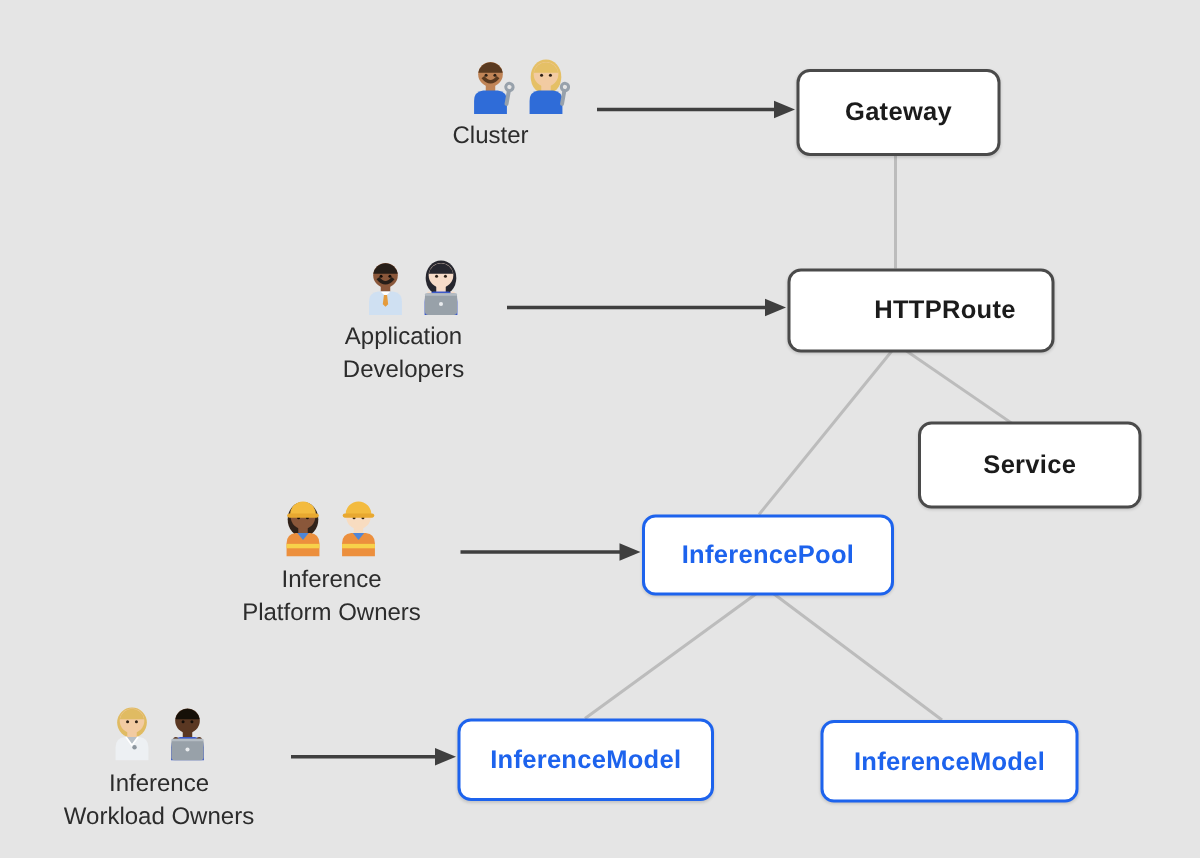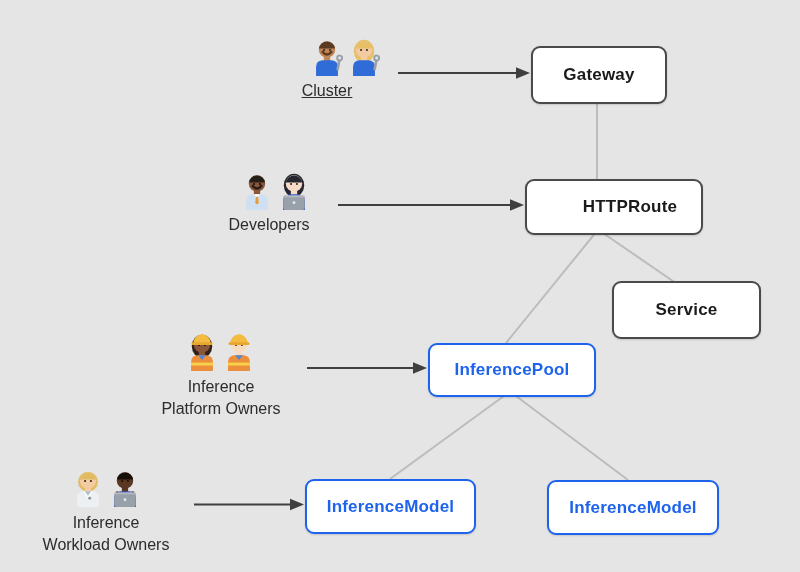--- a/index.html
+++ b/index.html
@@ -91,21 +91,21 @@
             <path d="M8.3 11.8 A7.8 7.8 0 0 1 23.7 11.8 Z" fill="#e5c066"></path>
             <circle cx="13.2" cy="13.4" r="0.95" fill="#2d2016"></circle>
             <circle cx="18.8" cy="13.4" r="0.95" fill="#2d2016"></circle>
             <g transform="rotate(10 27 26)">
               <circle cx="27.1" cy="20.8" r="2.3" fill="none" stroke="#97a1ab" stroke-width="1.9"></circle>
               <rect x="25.9" y="22.4" width="2.5" height="10.5" rx="1.2" fill="#97a1ab"></rect>
             </g>
           </svg>
         </span>
       </div>
-      <div class="persona-label" style="left: 217px; top: 80px; text-decoration: underline;">
+      <div class="persona-label" style="left: 217px; top: 80px;">
         <div>Cluster</div>
       </div>
       <div class="persona-emojis" style="left: 240px; top: 170px;">
         <span>
           <svg viewBox="0 0 32 38" width="34" height="40" xmlns="http://www.w3.org/2000/svg">
             <rect x="13" y="17" width="6" height="8" fill="#8a573a"></rect>
             <path d="M5.6 38 L5.6 29.6 Q5.6 23.8 11.4 23.1 L20.6 23.1 Q26.4 23.8 26.4 29.6 L26.4 38 Z" fill="#cfe0f2"></path>
             <path d="M12.8 23.1 L16 26.2 L19.2 23.1 Z" fill="#ffffff"></path>
             <path d="M15 25.4 L17 25.4 L17.7 31.2 L16 32.8 L14.3 31.2 Z" fill="#e59b3c"></path>
             <circle cx="16" cy="12.8" r="7.8" fill="#8a573a"></circle>
@@ -126,20 +126,21 @@
             <rect x="5.8" y="24.2" width="20.4" height="1.6" rx="0.8" fill="#b4bcc3"></rect>
             <circle cx="16" cy="31" r="1.3" fill="#e9ebee"></circle>
             <circle cx="16" cy="12.8" r="7.8" fill="#f6dbc8"></circle>
             <path d="M8.3 11.8 A7.8 7.8 0 0 1 23.7 11.8 Z" fill="#26262e"></path>
             <circle cx="13.2" cy="13.4" r="0.95" fill="#2d2016"></circle>
             <circle cx="18.8" cy="13.4" r="0.95" fill="#2d2016"></circle>
           </svg>
         </span>
       </div>
       <div class="persona-label" style="left: 159px; top: 214px;">
+        <div>Application</div>
         <div>Developers</div>
       </div>
       <div class="persona-emojis" style="left: 185px; top: 331px;">
         <span>
           <svg viewBox="0 0 32 38" width="34" height="40" xmlns="http://www.w3.org/2000/svg">
             <ellipse cx="16" cy="14.5" rx="9.7" ry="11" fill="#30221a"></ellipse>
             <rect x="13" y="17" width="6" height="8" fill="#8a573a"></rect>
             <path d="M5.6 38 L5.6 29.6 Q5.6 23.8 11.4 23.1 L20.6 23.1 Q26.4 23.8 26.4 29.6 L26.4 38 Z" fill="#ec8f3d"></path>
             <path d="M12.4 23.1 L16 27.6 L19.6 23.1 Z" fill="#4f86d8"></path>
             <rect x="5.6" y="30" width="20.8" height="2.8" fill="#f7d14a"></rect>

